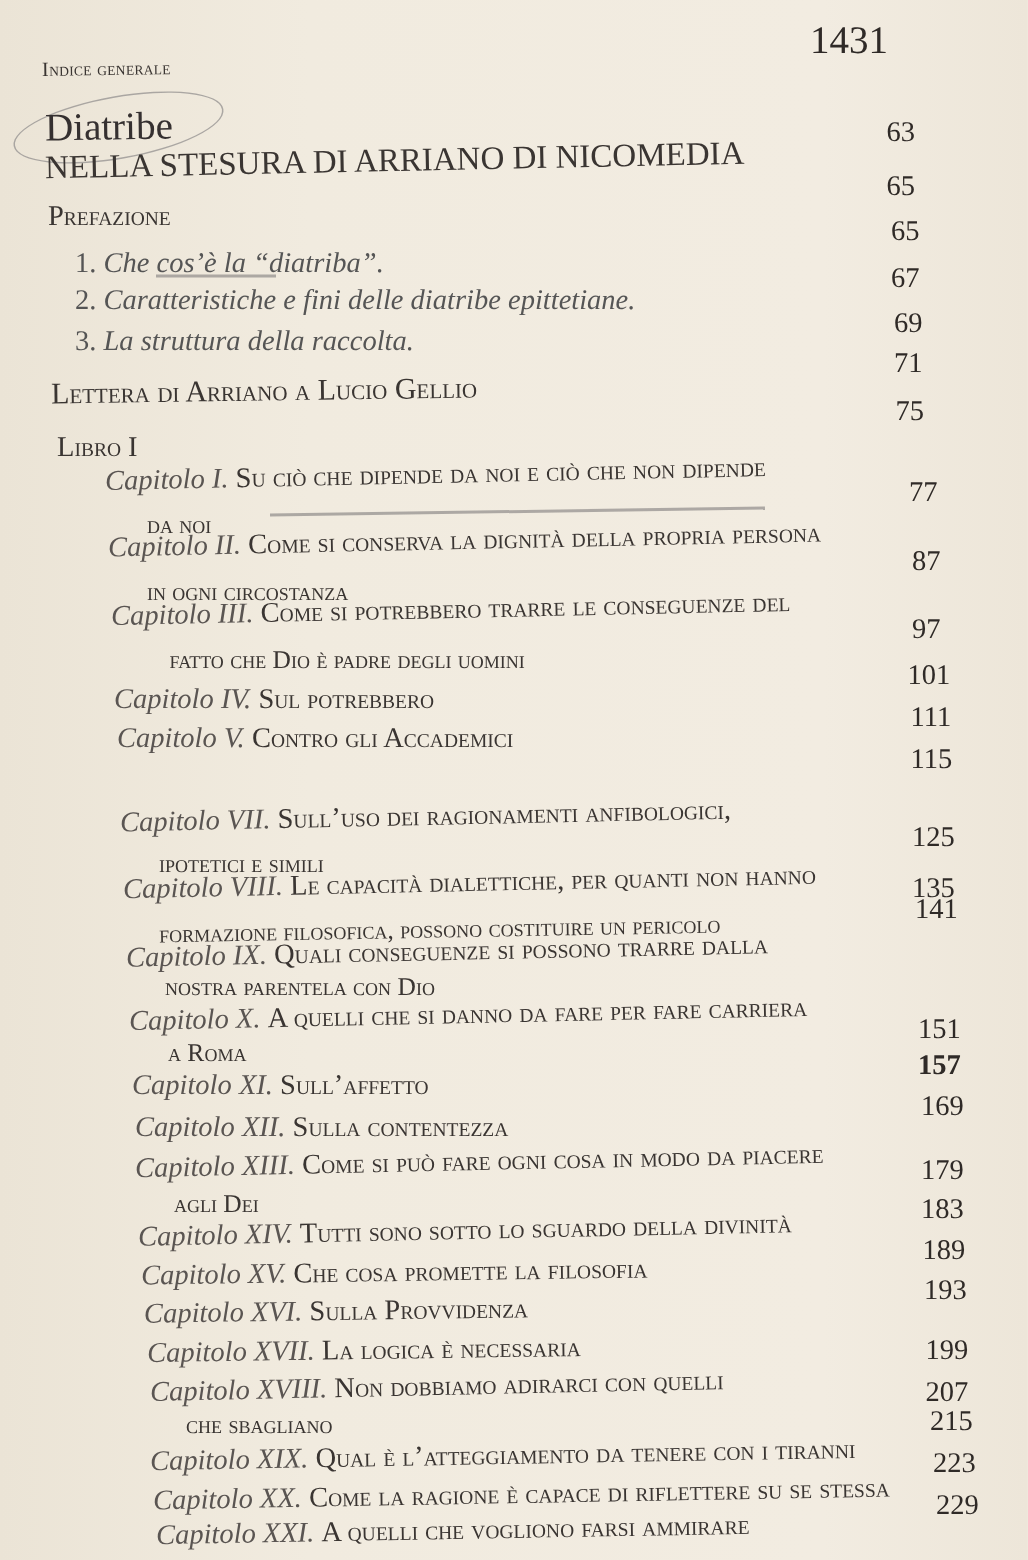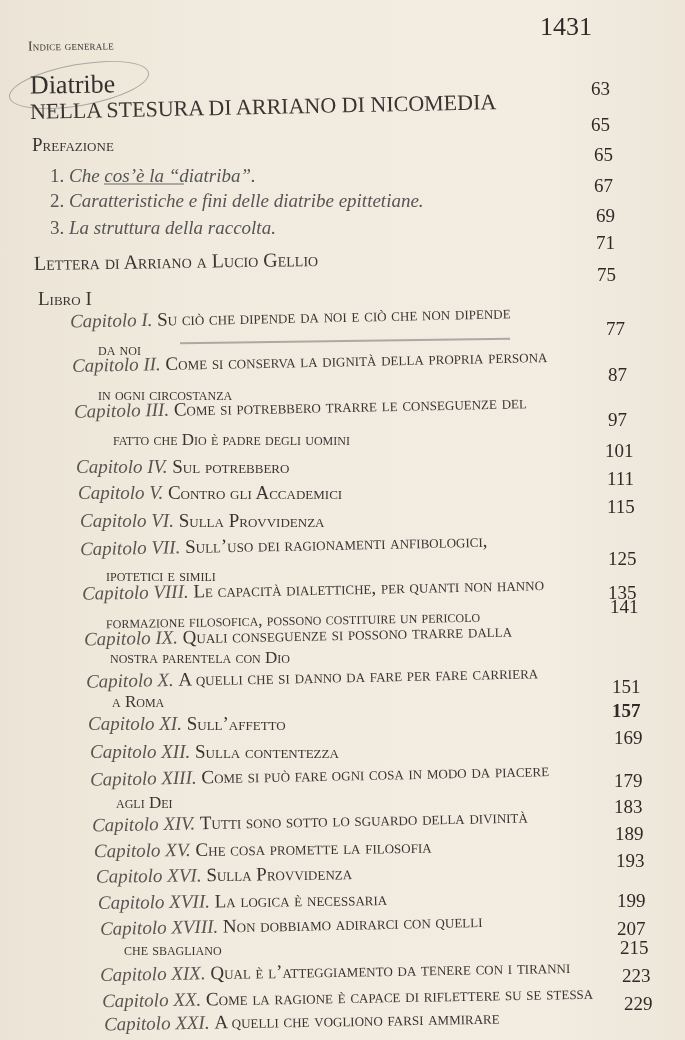--- a/index.html
+++ b/index.html
@@ -72,21 +72,20 @@
   <div class="cont" style="left:100px;top:430px;margin-left:13px;">fatto che Dio è padre degli uomini</div>
   <div class="num" style="left:608px;top:409px;">97</div>
   <div class="num" style="left:605px;top:440px;">101</div>
 
   <div class="l ch" style="left:76px;top:456px;"><span class="lab">Capitolo IV.</span> <span class="sc">Sul potrebbero</span></div>
   <div class="num" style="left:607px;top:468px;">111</div>
 
   <div class="l ch" style="left:78px;top:482px;"><span class="lab">Capitolo V.</span> <span class="sc">Contro gli Accademici</span></div>
   <div class="num" style="left:607px;top:496px;">115</div>
 
-  <div class="l ch" style="left:80px;top:510px;"><span class="lab">Capitolo VI.</span> <span class="sc">Sulla Provvidenza</span></div>
 
   <div class="l ch" style="left:80px;top:534px;transform:rotate(-1.2deg);"><span class="lab">Capitolo VII.</span> <span class="sc">Sull’uso dei ragionamenti anfibologici,</span></div>
   <div class="cont" style="left:106px;top:566px;">ipotetici e simili</div>
   <div class="num" style="left:608px;top:548px;">125</div>
 
   <div class="l ch" style="left:82px;top:578px;transform:rotate(-1.2deg);"><span class="lab">Capitolo VIII.</span> <span class="sc">Le capacità dialettiche, per quanti non hanno</span></div>
   <div class="cont" style="left:106px;top:610px;transform:rotate(-1deg);">formazione filosofica, possono costituire un pericolo</div>
   <div class="num" style="left:608px;top:582px;">135</div>
 
   <div class="l ch" style="left:84px;top:624px;transform:rotate(-1.2deg);"><span class="lab">Capitolo IX.</span> <span class="sc">Quali conseguenze si possono trarre dalla</span></div>

